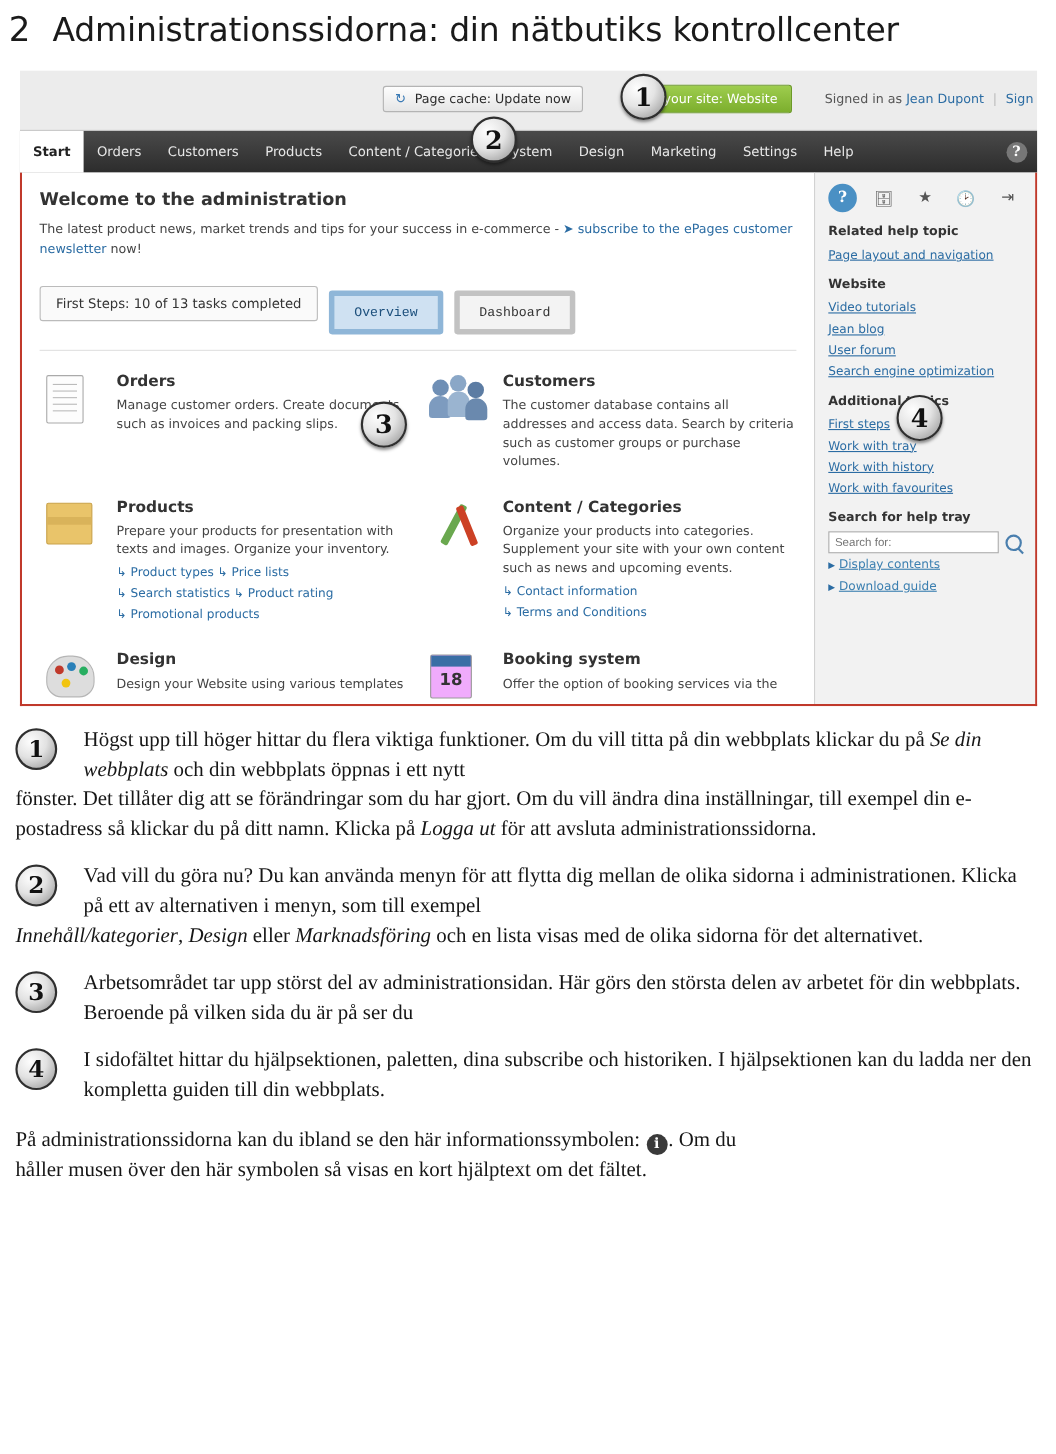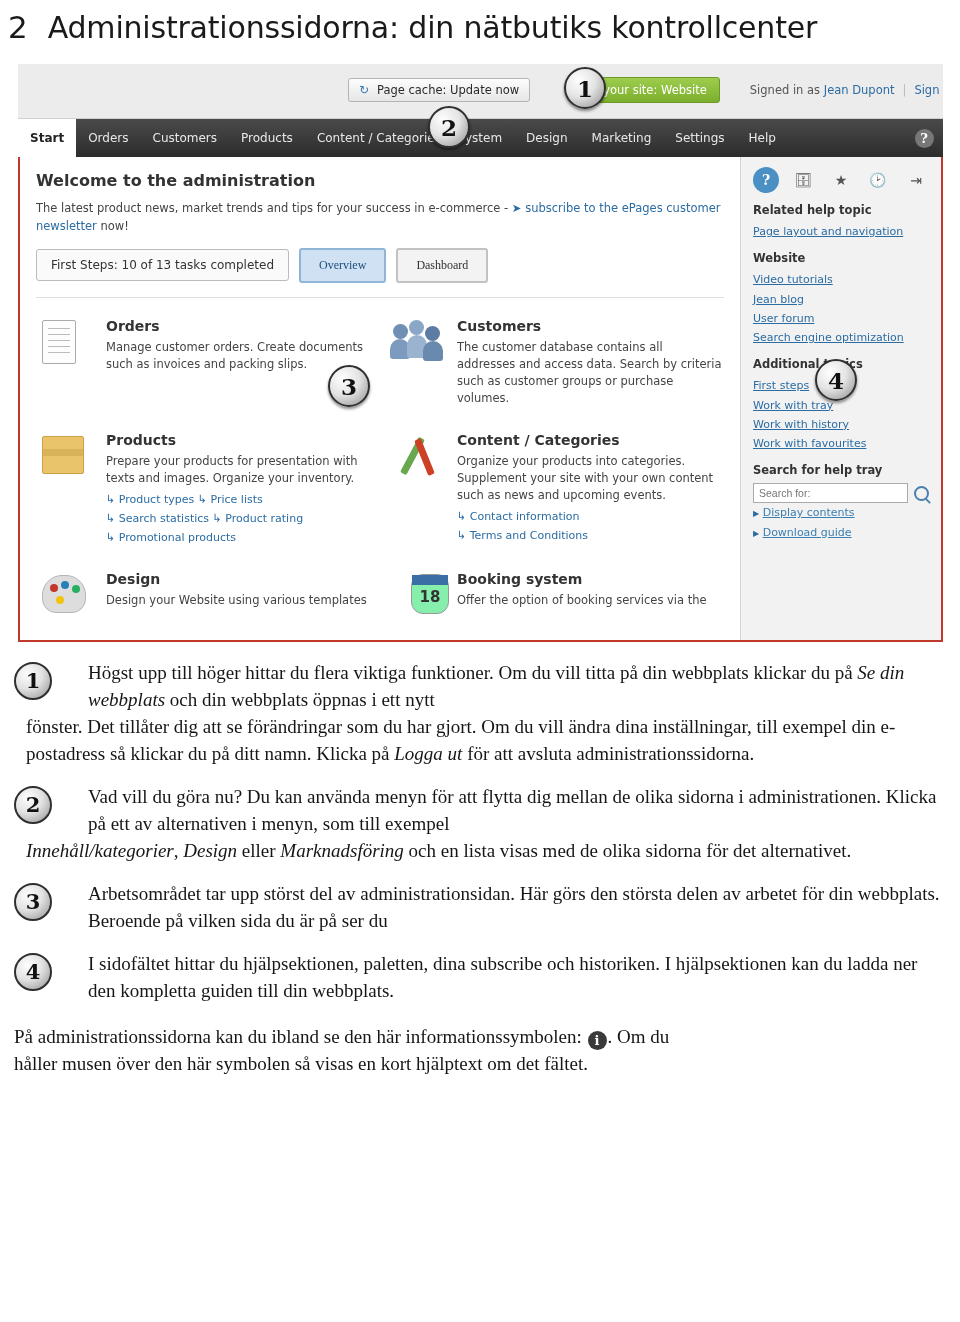--- a/index.html
+++ b/index.html
@@ -170,24 +170,24 @@
   .news-line a { color: #2b6ca3; text-decoration: none; }
   .arrow-b { color: #2b6ca3; }
 
   .steps-row { display: flex; align-items: center; gap: 10px; margin-bottom: 14px; }
   .steps-box {
     border: 1px solid #bbb; background: #fafafa;
     padding: 8px 14px; border-radius: 3px;
     font-family: "DejaVu Sans", sans-serif; font-size: 12px; color: #333;
   }
   .tab-btn {
-    border: 2px solid #f97316;
+    border: 5px solid #f97316;
     border-radius: 3px;
     padding: 8px 18px;
-    font-family: Liberation Serif, serif; font-size: 12px;
+    font-family: Liberation Mono, monospace; font-size: 12px; margin-top: 16px;
   }
   .tab-btn.sel { background: #cfe1f2; color: #1c4f7c; border-color: #8fb6d8; }
   .tab-btn.plain { background: #f3f3f3; color: #333; border-color: #c2c2c2; }
 
   .panel-grid {
     display: grid;
     grid-template-columns: 1fr 1fr;
     column-gap: 14px;
     row-gap: 2px;
     border-top: 1px solid #e0e0e0;
@@ -245,22 +245,22 @@
     transform: rotate(-22deg); left: 26px; top: 4px; border-radius: 2px;
   }
   .ico-palette {
     position: absolute; left: 6px; top: 4px; width: 44px; height: 38px;
     background: #ddd; border-radius: 20px 20px 14px 14px; border: 1px solid #b5b5b5;
   }
   .ico-palette i {
     position: absolute; width: 8px; height: 8px; border-radius: 50%;
   }
   .ico-cal {
-    position: absolute; left: 24px; top: 3px; width: 38px; height: 40px;
-    background: #86efac; border: 1px solid #999; border-radius: 12px;
+    position: absolute; left: 4px; top: 3px; width: 38px; height: 40px;
+    background: #f0abfc; border: 1px solid #999; border-radius: 2px;
   }
   .ico-cal:before {
     content:""; position:absolute; left:0; top:0; width:100%; height:10px; background:#3a6ea5;
   }
   .ico-cal span {
     position:absolute; left:0; right:0; top:13px; text-align:center;
     font-family:"DejaVu Sans", sans-serif; font-size:15px; font-weight:bold; color:#333;
   }
 
   
@@ -330,21 +330,21 @@
   .note .nb {
     position: absolute; left: 0; top: 2px;
     width: 38px; height: 38px; border-radius: 50%;
     background: radial-gradient(circle at 34% 30%, #fdfdfd 0%, #e2e2e2 45%, #909090 100%);
     border: 2px solid #2f2f2f;
     display: flex; align-items: center; justify-content: center;
     font-family: "DejaVu Serif", serif;
     font-size: 21px; font-weight: bold; color: #111;
   }
   .note .ntext {
-    margin-left: 12px;
+    margin-left: 0;
     text-indent: 0;
   }
   .note .ntext .first-lines { display: block; padding-left: 62px; }
   .note .ntext .rest { display: block; padding-left: 0; }
   .note em { font-style: italic; }
 
   .tail {
     padding: 2px 14px 0 14px;
     font-size: 19px; line-height: 1.45; color: #161616;
   }

